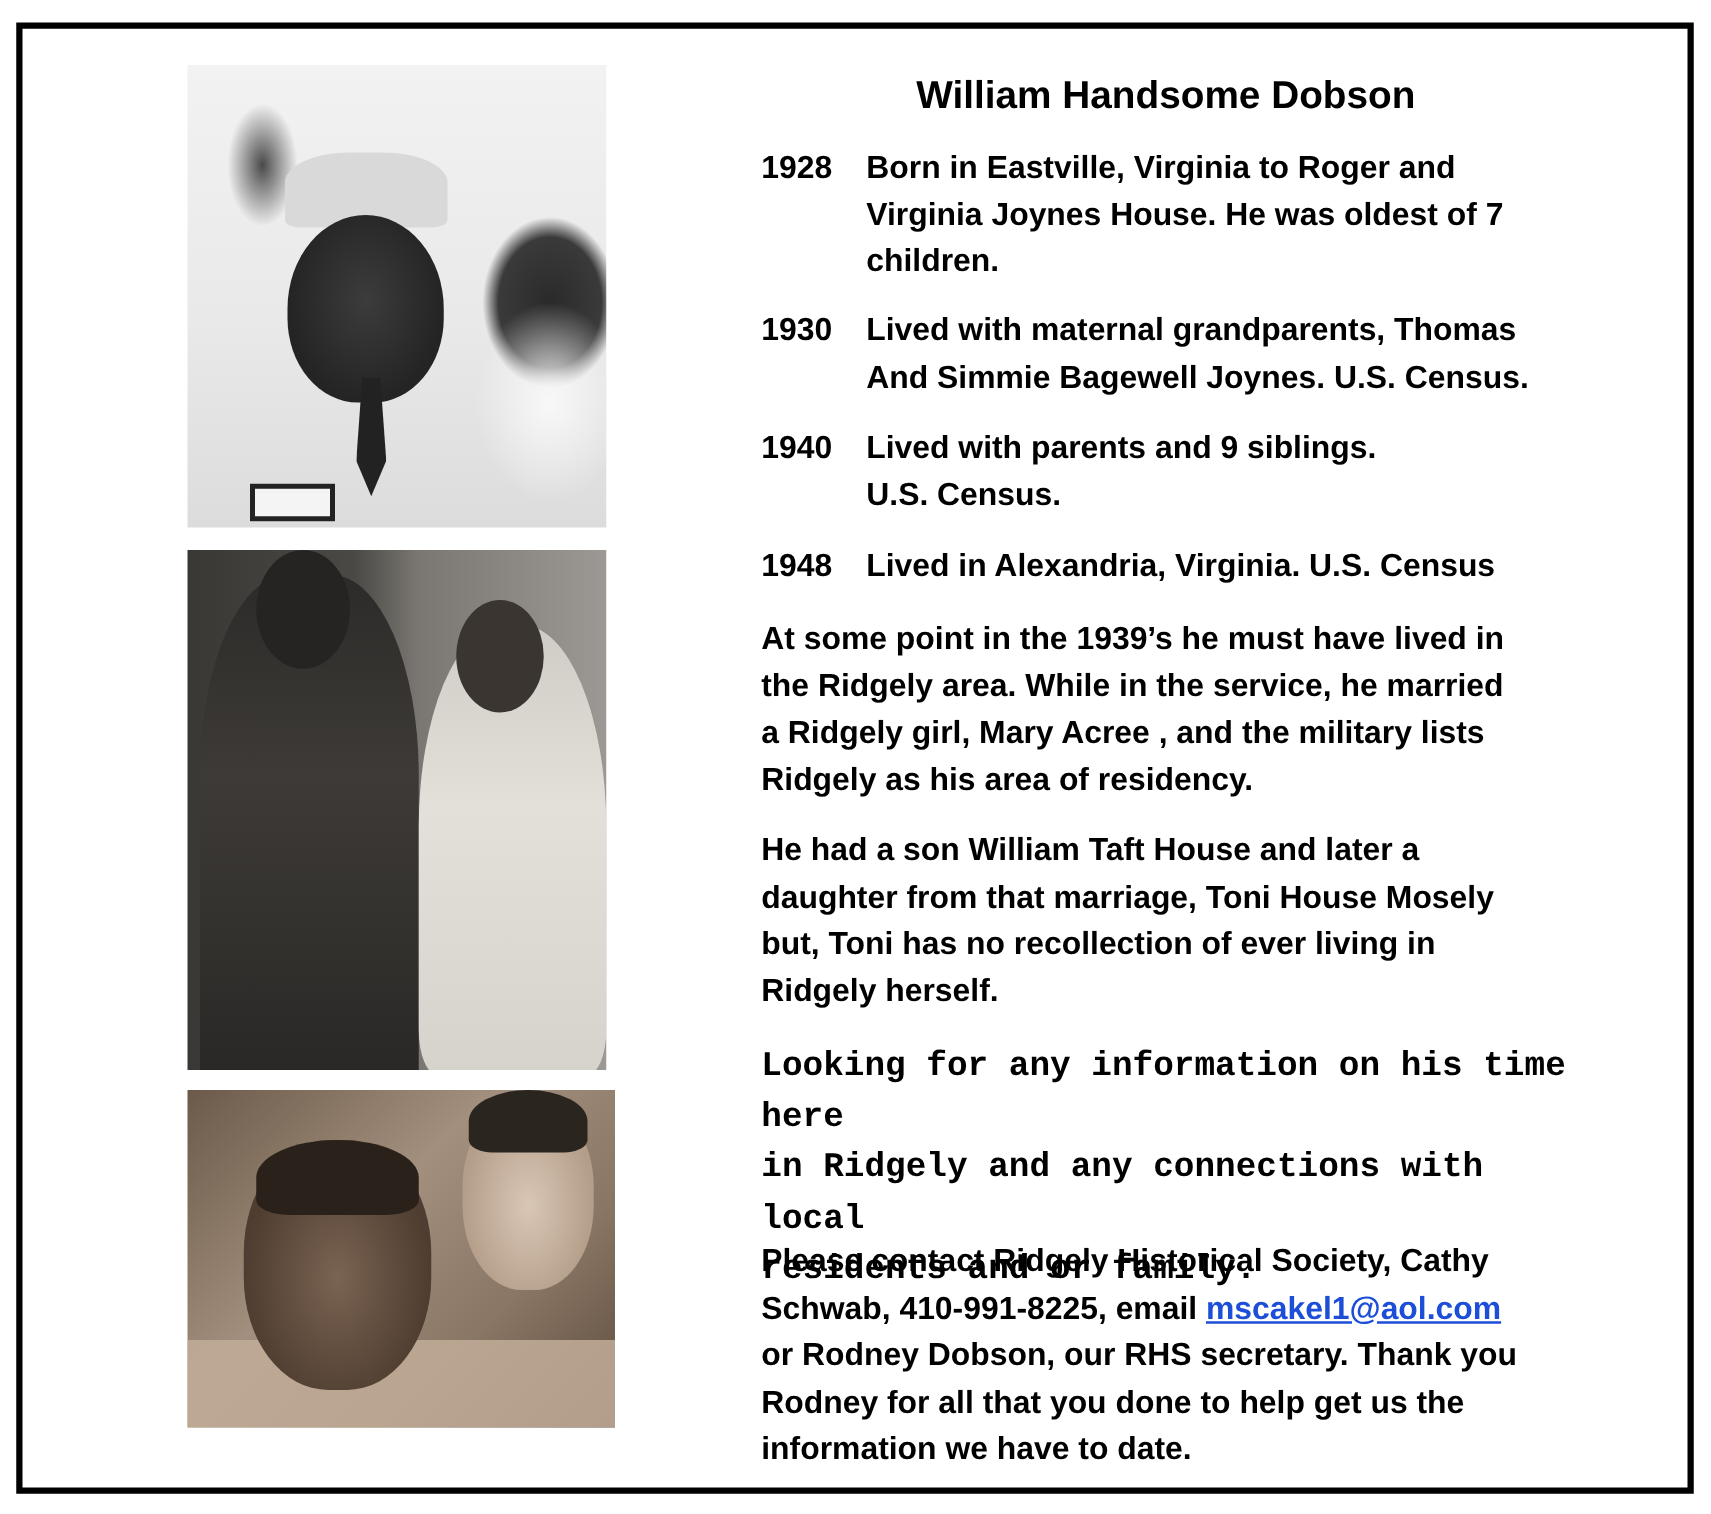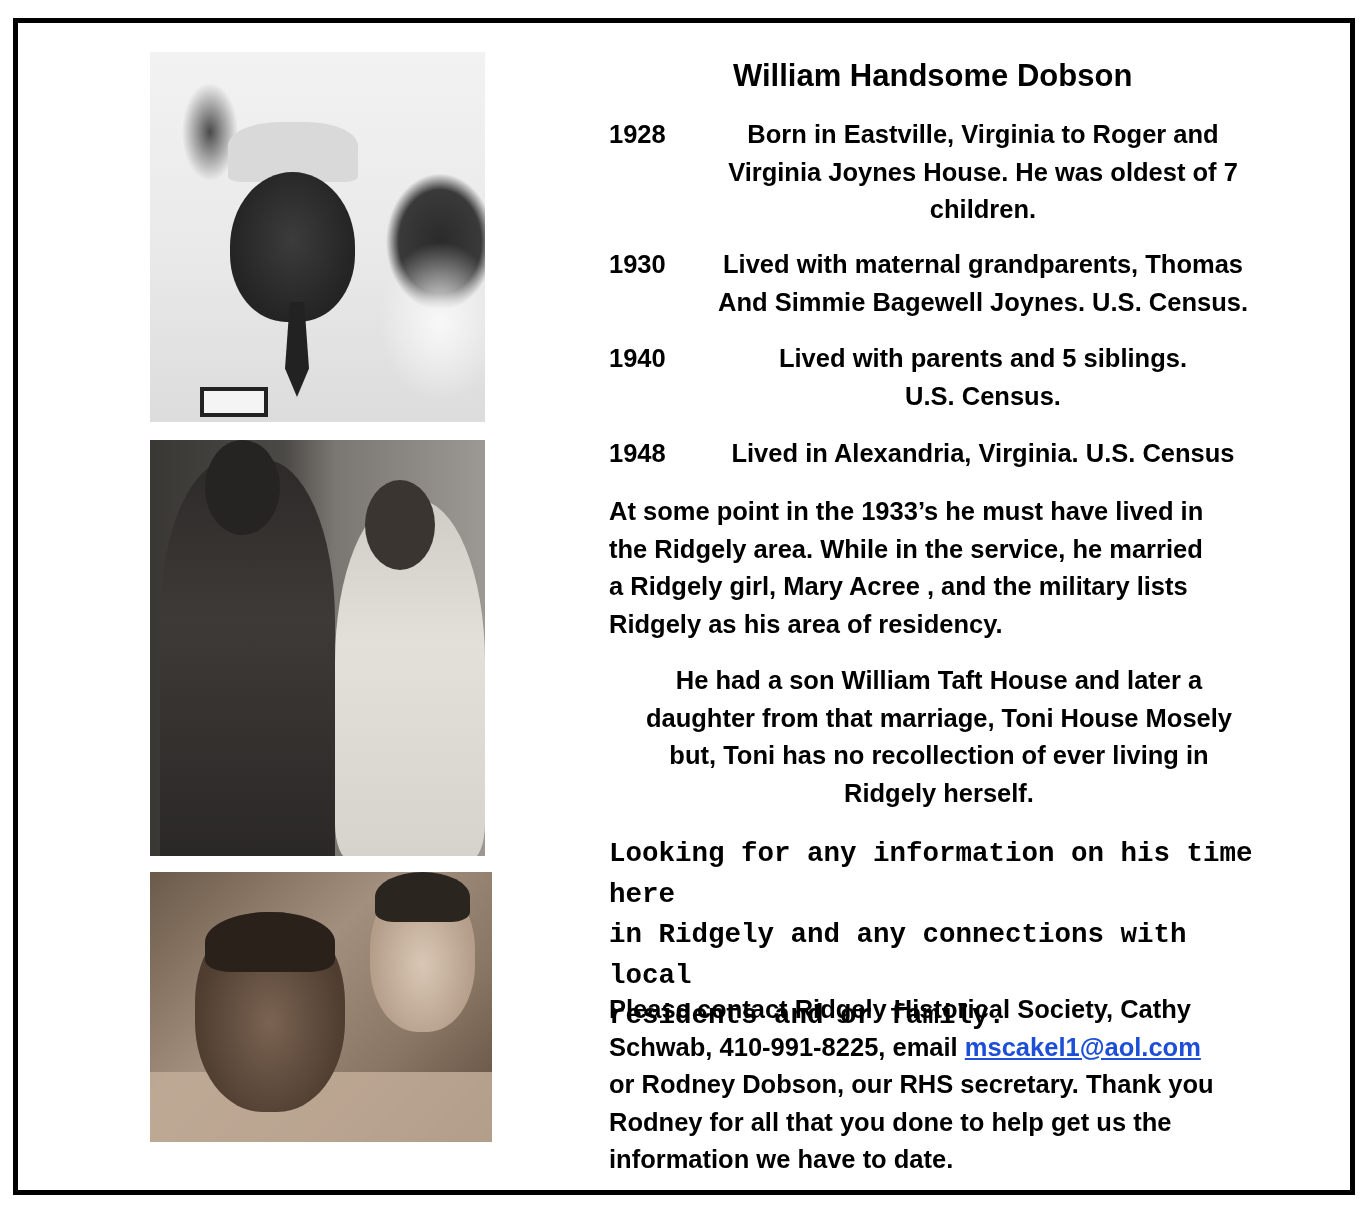--- a/index.html
+++ b/index.html
@@ -35,21 +35,21 @@
   .photo3 .p1 { position:absolute; left:45px; top:40px; width:150px; height:200px; border-radius:45%;
     background:radial-gradient(ellipse at 50% 55%, #7a6352 0%, #4e3d30 70%); }
   .photo3 .p1hair { position:absolute; left:55px; top:40px; width:130px; height:60px; border-radius:50% 50% 20% 20%; background:#2a211b; }
   .photo3 .p2 { position:absolute; left:220px; top:10px; width:105px; height:150px; border-radius:45%;
     background:radial-gradient(ellipse at 50% 55%, #d9c7b5 0%, #b49e8a 70%); }
   .photo3 .p2hair { position:absolute; left:225px; top:0px; width:95px; height:50px; border-radius:50% 50% 20% 20%; background:#2b2520; }
   .photo3 .shirt { position:absolute; left:0; top:200px; width:342px; height:70px; background:#c2ad99; opacity:.85; }
   .title { position:absolute; left:733px; top:58px; font-size:31px; font-weight:bold; white-space:nowrap; }
   .entry { position:absolute; left:609px; font-size:25.5px; font-weight:bold; line-height:37.5px; }
   .entry .year { position:absolute; left:0; top:0; }
-  .entry .text { position:absolute; left:84px; top:0; width:580px; white-space:pre-line;text-align:center; }
+  .entry .text { position:absolute; left:84px; top:0; width:580px; white-space:pre-line; }
   .para { position:absolute; left:609px; width:660px; font-size:25.5px; font-weight:bold; line-height:37.5px; white-space:pre-line; }
   .para.big { font-size:27.5px; line-height:40.5px;font-family:Liberation Mono, monospace; }
   a.email { color:#1d4ed8; text-decoration:underline; }
 </style>
 </head>
 <body>
 
 <div class="frame"></div>
 
 <div class="photo photo1">
@@ -82,33 +82,33 @@
 Virginia Joynes House. He was oldest of 7
 children.</span>
 </div>
 <div class="entry" style="top:246px;">
   <span class="year">1930</span>
   <span class="text">Lived with maternal grandparents, Thomas
 And  Simmie Bagewell Joynes.  U.S. Census.</span>
 </div>
 <div class="entry" style="top:340px;">
   <span class="year">1940</span>
-  <span class="text">Lived with parents and 5 siblings.
+  <span class="text">Lived with parents and 9 siblings.
 U.S. Census.</span>
 </div>
 <div class="entry" style="top:435px;">
   <span class="year">1948</span>
   <span class="text" style="left:84px;"> Lived in Alexandria, Virginia.   U.S. Census</span>
 </div>
 
-<div class="para" style="top:493px;">At some point in the 1933’s he must have lived in
+<div class="para" style="top:493px;">At some point in the 1939’s he must have lived in
 the Ridgely  area. While in the service, he married
 a Ridgely girl, Mary Acree , and the military lists
 Ridgely as his area of residency.</div>
-<div class="para" style="top:662px;text-align:center;">He had a son William Taft House and later a
+<div class="para" style="top:662px;">He had a son William Taft House and later a
 daughter from that marriage, Toni House Mosely
 but, Toni  has no recollection of ever living in
 Ridgely herself.</div>
 <div class="para big" style="top:834px;">Looking for any information on his time here
 in Ridgely and any connections with local
 residents and or family.</div>
 
 <div class="para" style="top:991px;"><span>Please contact  Ridgely Historical Society, Cathy
 Schwab, 410-991-8225, email </span><a class="email" href="#">mscakel1@aol.com</a><span>
 or  Rodney Dobson, our RHS secretary.  Thank you

